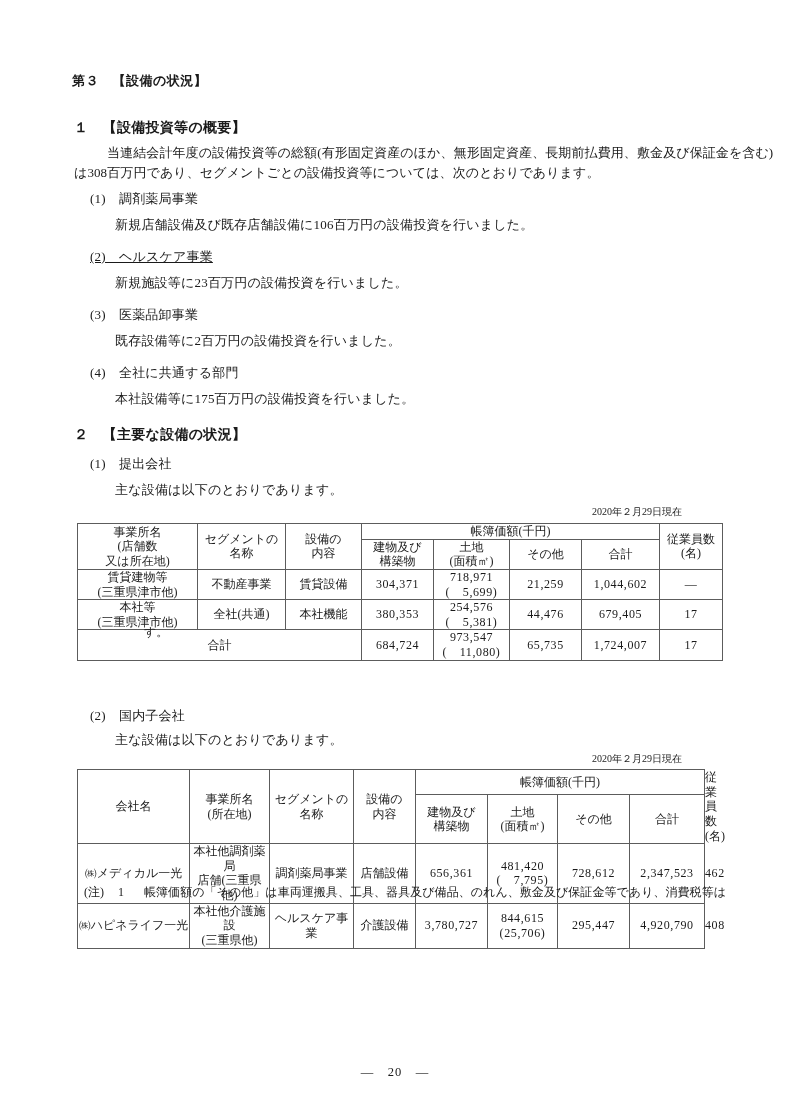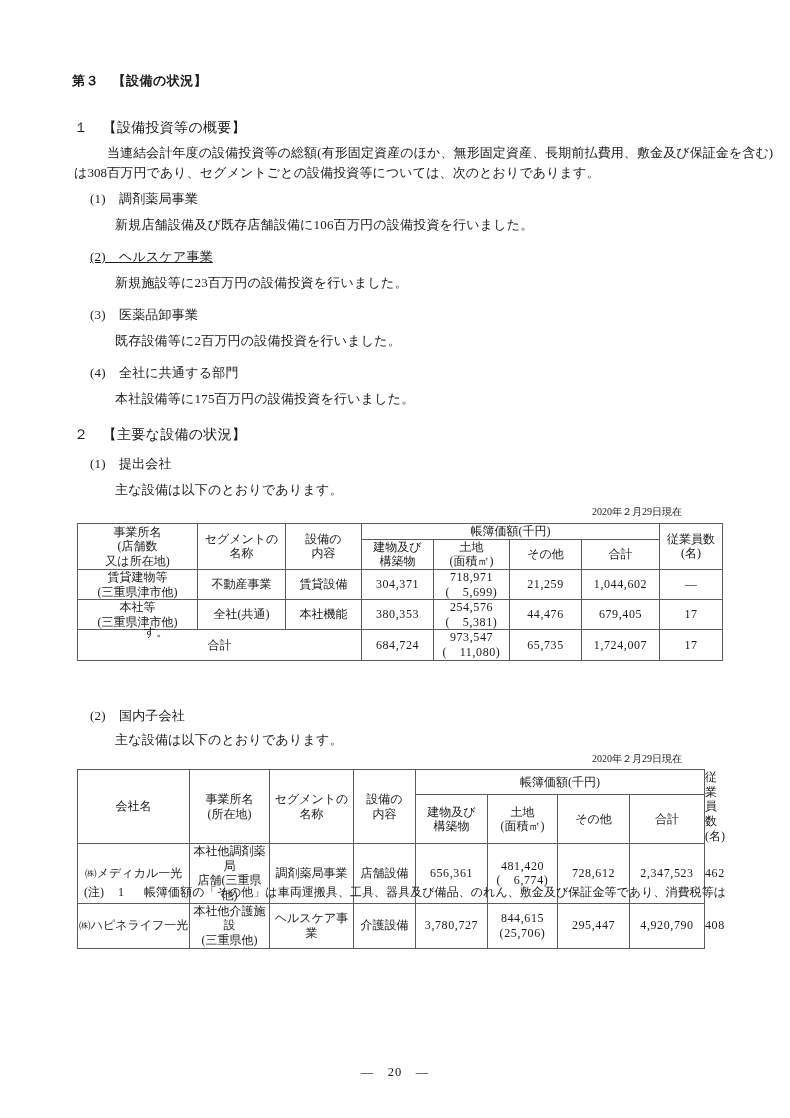--- a/index.html
+++ b/index.html
@@ -33,21 +33,21 @@
   .h-sec {
     position: absolute;
     font-size: 13px;
     font-weight: bold;
     letter-spacing: 0.5px;
     white-space: nowrap;
   }
   .h-sub {
     position: absolute;
     font-size: 14px;
-    font-weight: normal;
+    font-weight: bold;
     letter-spacing: 0.3px;
     white-space: nowrap;
   }
   .p-line {
     position: absolute;
     font-size: 13px;
     letter-spacing: 0.1px;
     white-space: nowrap;
   }
   .p-item {
@@ -258,21 +258,21 @@
       <tbody>
         <tr>
           <td class="cell-pad lbl-left">㈱メディカル一光</td>
           <td class="cell-pad lbl-left two-line">本社他調剤薬局
 店舗(三重県他)</td>
           <td class="cell-pad">調剤薬局事業</td>
           <td class="cell-pad">店舗設備</td>
           <td class="cell-pad num numsp">656,361</td>
           <td class="cell-pad num numsp">
             <div>481,420</div>
-            <div>(　6,774)</div>
+            <div>(　7,795)</div>
           </td>
           <td class="cell-pad num numsp">728,612</td>
           <td class="cell-pad num numsp">2,347,523</td>
           <td class="cell-pad num numsp">462</td>
         </tr>
         <tr>
           <td class="cell-pad lbl-left">㈱ハピネライフ一光</td>
           <td class="cell-pad lbl-left two-line">本社他介護施設
 (三重県他)</td>
           <td class="cell-pad">ヘルスケア事業</td>

